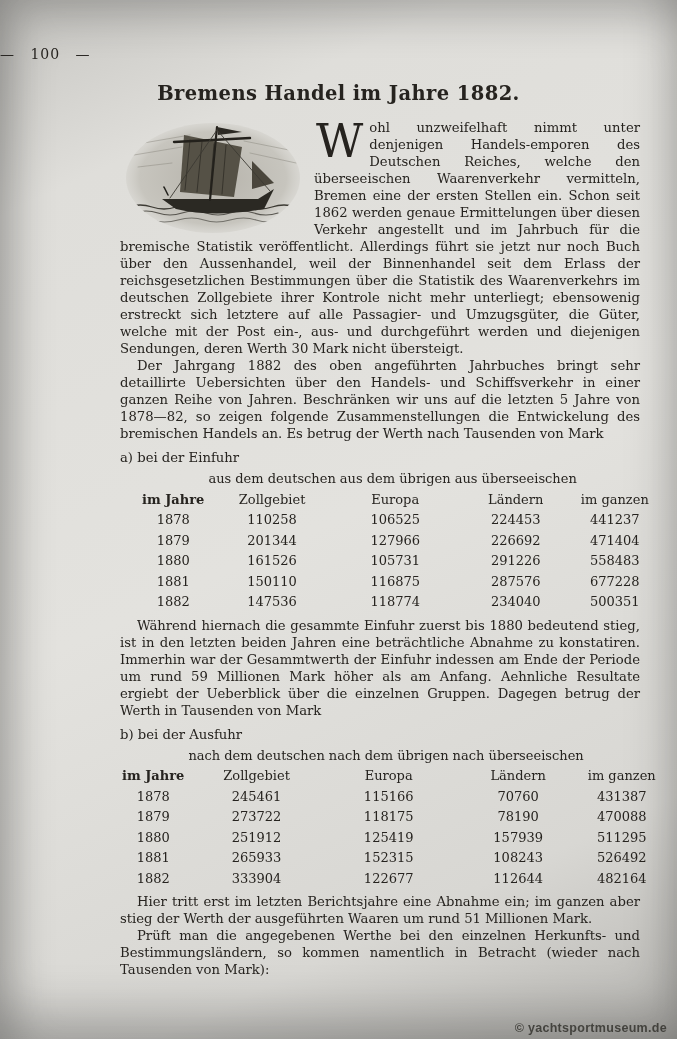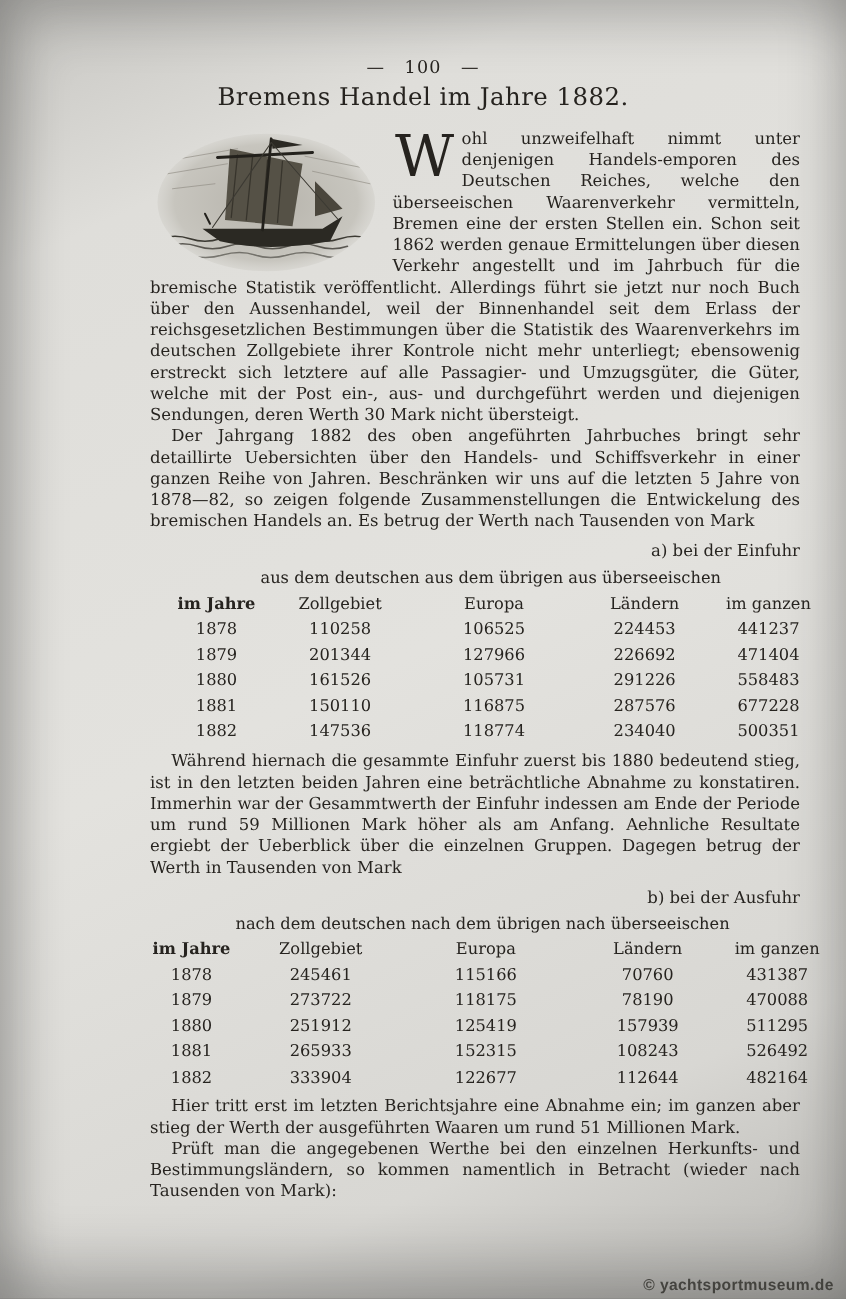--- a/index.html
+++ b/index.html
@@ -11,30 +11,29 @@
   .scan {
     position:relative;
     width:677px; height:1039px;
     overflow:hidden;
     color:#26231f;
     background:linear-gradient(155deg,#c6c5c1 0%, #dfdeda 16%, #e3e2de 50%, #d8d7d3 82%, #b7b6b2 100%);
     box-shadow: inset 16px 18px 42px rgba(0,0,0,.20), inset -8px -28px 46px rgba(0,0,0,.22);
   }
   .pagenum {
     padding-top:46px;
-    text-align:center;
     font-size:14px;
     letter-spacing:1px;
     word-spacing:10px;
   }
   .title {
-    margin-top:4px;
+    margin-top:20px;
     text-align:center;
     font-size:19.5px;
-    font-weight:normal;
+    font-weight:bold;
     letter-spacing:.4px;
   }
   .content {
     padding:14px 37px 0 120px;
     font-size:13.2px;
     line-height:17px;
     text-align:justify;
   }
   .illu {
     float:left;
@@ -42,21 +41,21 @@
     margin:2px 12px 2px 4px;
   }
   .dropcap {
     float:left;
     font-size:46px;
     line-height:38px;
     padding:3px 6px 0 2px;
   }
   p.ind { text-indent:17px; }
   .sec-heading {
-    text-align:right;
+    text-align:left;
     margin:7px 0 3px;
   }
   table.datatable {
     border-collapse:collapse;
     font-size:13px;
     margin:2px 0 4px;
   }
   table.tbl-a { margin-left:20px; }
   .datatable td {
     text-align:center;

